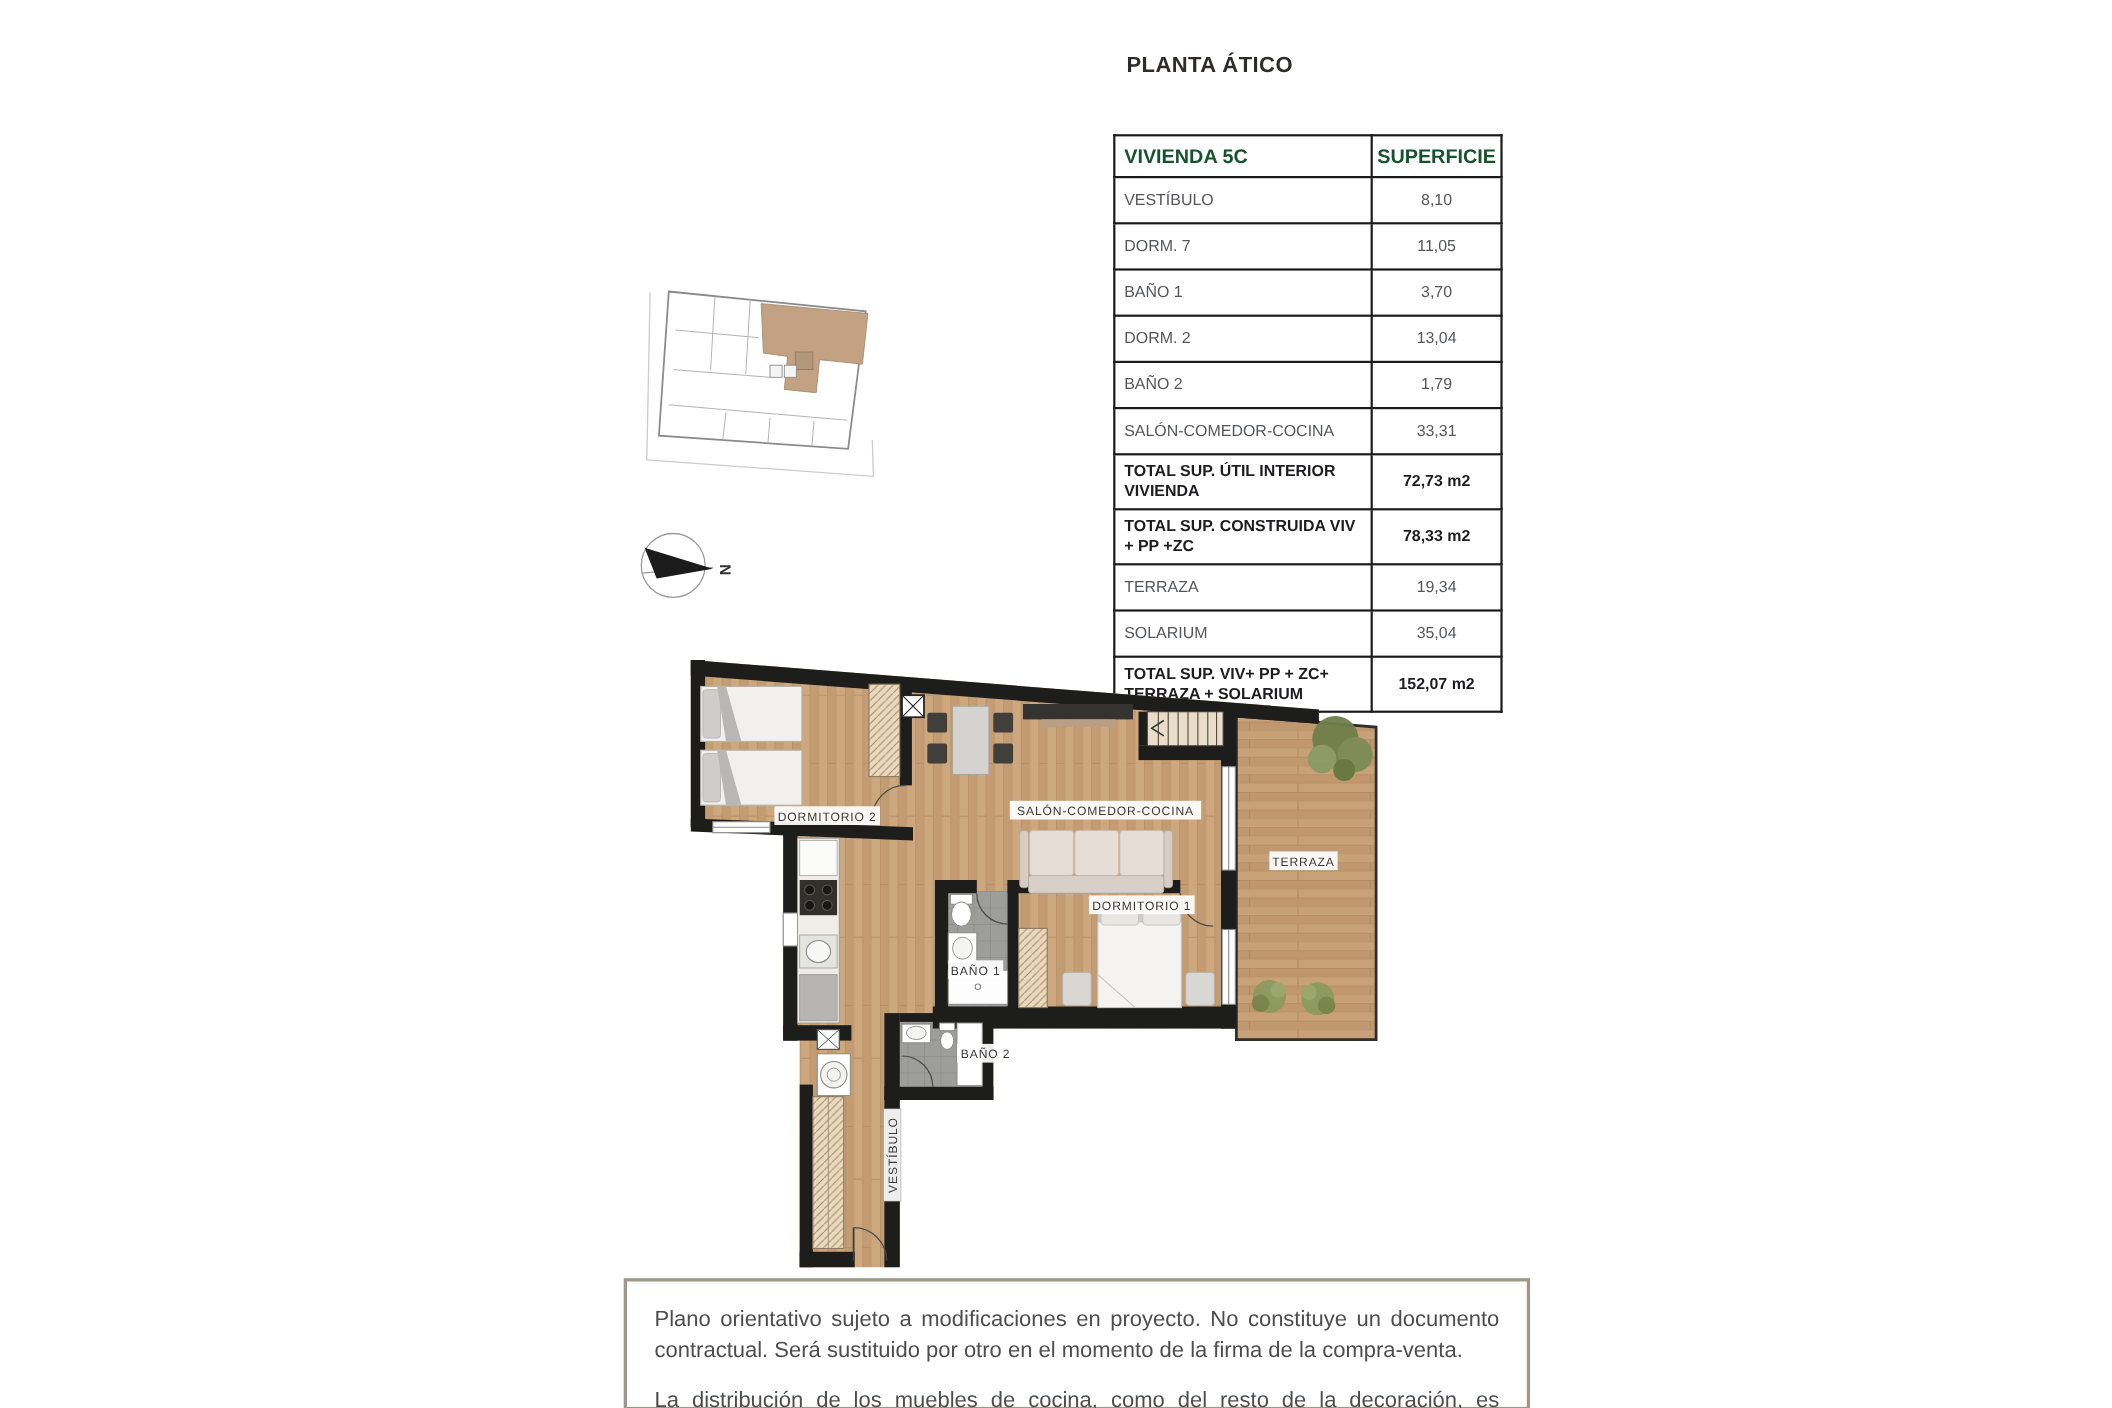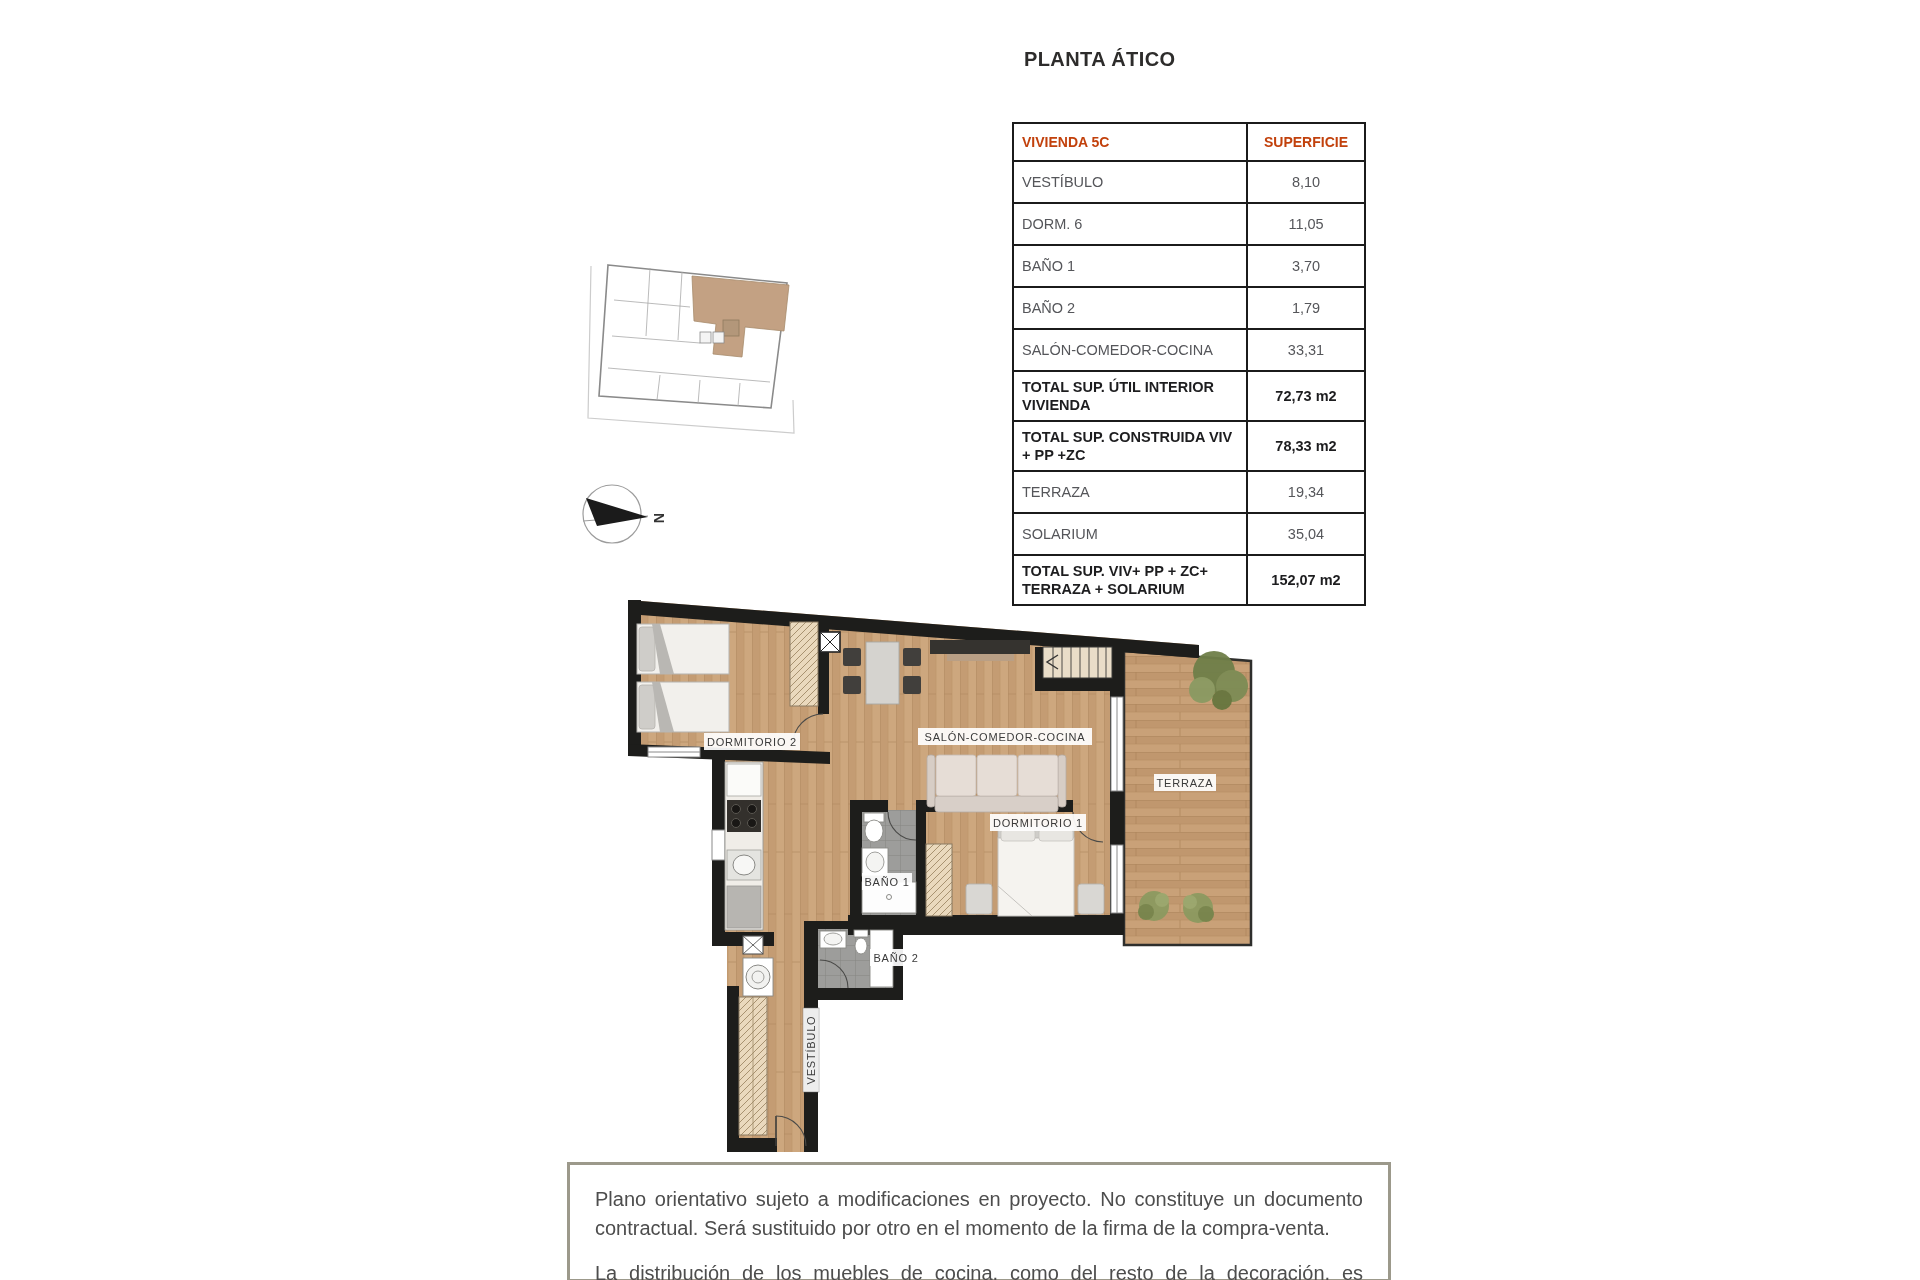--- a/index.html
+++ b/index.html
@@ -7,21 +7,21 @@
         font-family:"Liberation Sans",sans-serif;}
   .abs{position:absolute;}
 
   
   .title{left:1024px;top:48px;font-size:20px;font-weight:bold;color:#2d2c2b;letter-spacing:.4px;}
 
   
   .area-table{left:1012px;top:122px;border-collapse:collapse;table-layout:fixed;width:354px;
               font-size:14.5px;color:#55565a;}
   .area-table td,.area-table th{border:2px solid #1b1b1b;padding:2px 8px;vertical-align:middle;}
-  .area-table th{font-size:14px;color:#c2410c;height:32px;text-align:left;}
+  .area-table th{font-size:18px;color:#14532d;height:32px;text-align:left;}
   .area-table th.val,.area-table td.val{width:108px;text-align:center;padding:2px 4px;}
   .area-table td{height:36px;}
   .area-table tr.tot td{height:44px;font-weight:bold;color:#1d1d1f;font-size:14.5px;line-height:1.25;}
 
   
   .disclaimer{left:567px;top:1162px;width:800px;height:106px;border:3px solid #9c998b;
               padding:4px 9px;color:#4d4d4d;font-size:20px;line-height:1.45;text-align:justify;}
   .disclaimer p{margin:16px;}
 
   
@@ -40,26 +40,30 @@
     <tbody>
         <tr>
       <th>VIVIENDA 5C</th>
       <th class="val">SUPERFICIE</th>
     </tr>
     <tr>
           <td>VESTÍBULO</td>
           <td class="val">8,10</td>
         </tr>
     <tr>
-          <td>DORM. 6</td>
+          <td>DORM. 7</td>
           <td class="val">11,05</td>
         </tr>
     <tr>
           <td>BAÑO 1</td>
           <td class="val">3,70</td>
+        </tr>
+    <tr>
+          <td>DORM. 2</td>
+          <td class="val">13,04</td>
         </tr>
     <tr>
           <td>BAÑO 2</td>
           <td class="val">1,79</td>
         </tr>
     <tr>
           <td>SALÓN-COMEDOR-COCINA</td>
           <td class="val">33,31</td>
         </tr>
     <tr class="tot">

